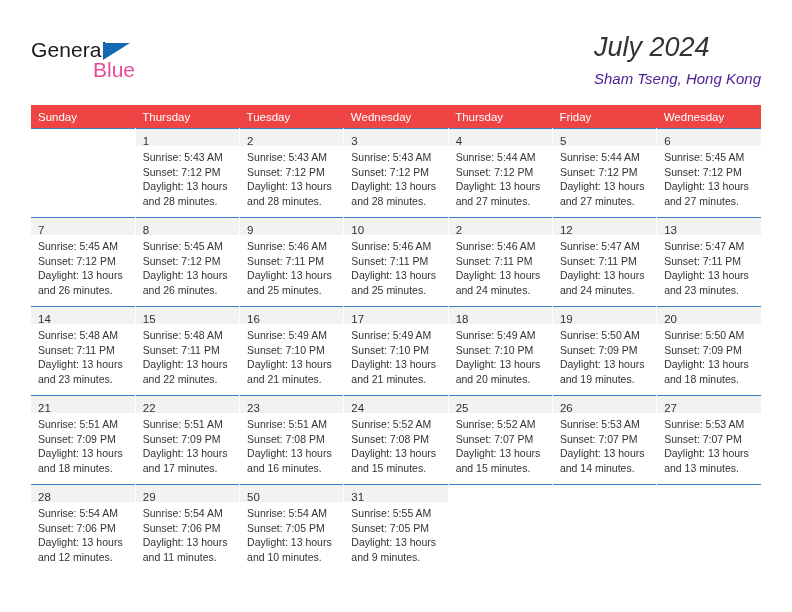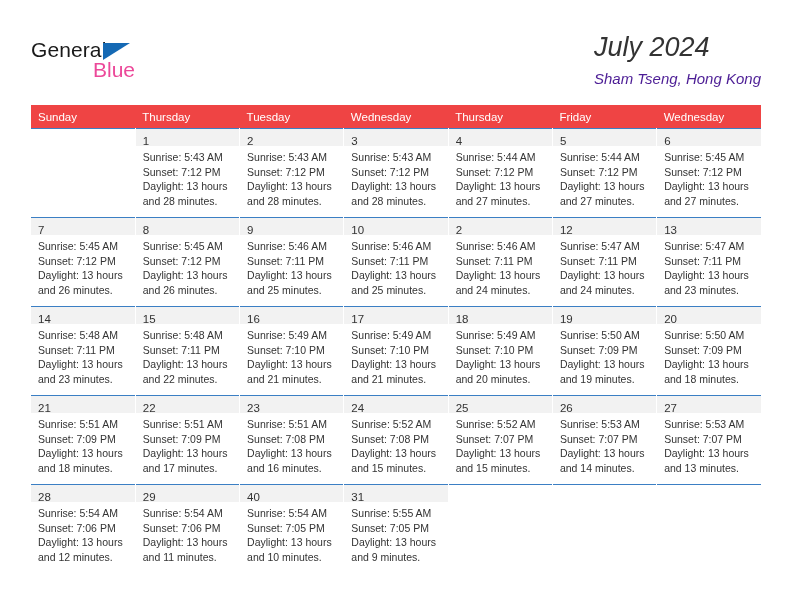--- a/index.html
+++ b/index.html
@@ -500,21 +500,21 @@
               <div class="cell-body">
                 <div class="cell-line">Sunrise: 5:54 AM</div>
                 <div class="cell-line">Sunset: 7:06 PM</div>
                 <div class="cell-line">Daylight: 13 hours</div>
                 <div class="cell-line">and 11 minutes.</div>
               </div>
             </div>
           </td>
           <td>
             <div class="cell filled">
-              <div class="daynum-band"><span class="daynum">40</span></div>
+              <div class="daynum-band"><span class="daynum">50</span></div>
               <div class="cell-body">
                 <div class="cell-line">Sunrise: 5:54 AM</div>
                 <div class="cell-line">Sunset: 7:05 PM</div>
                 <div class="cell-line">Daylight: 13 hours</div>
                 <div class="cell-line">and 10 minutes.</div>
               </div>
             </div>
           </td>
           <td>
             <div class="cell filled">

